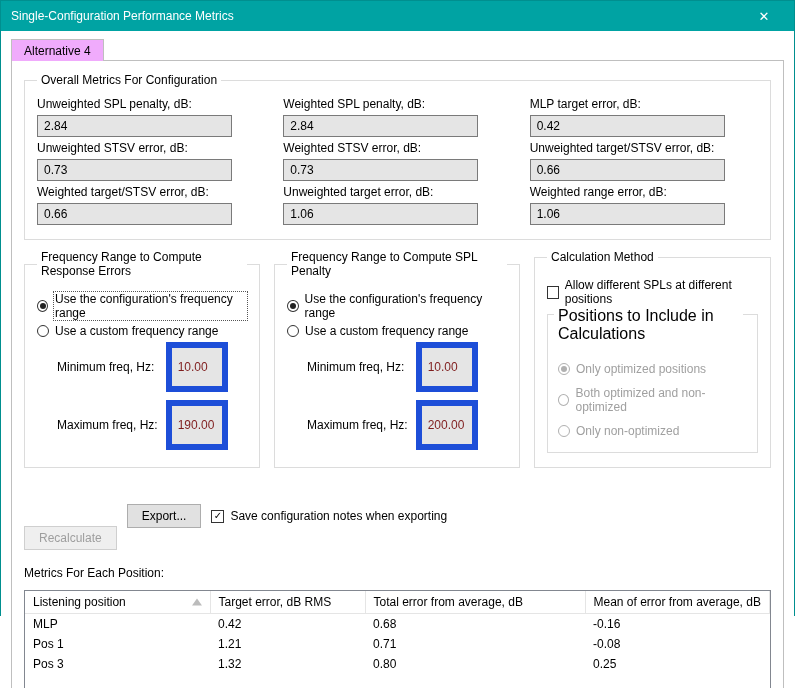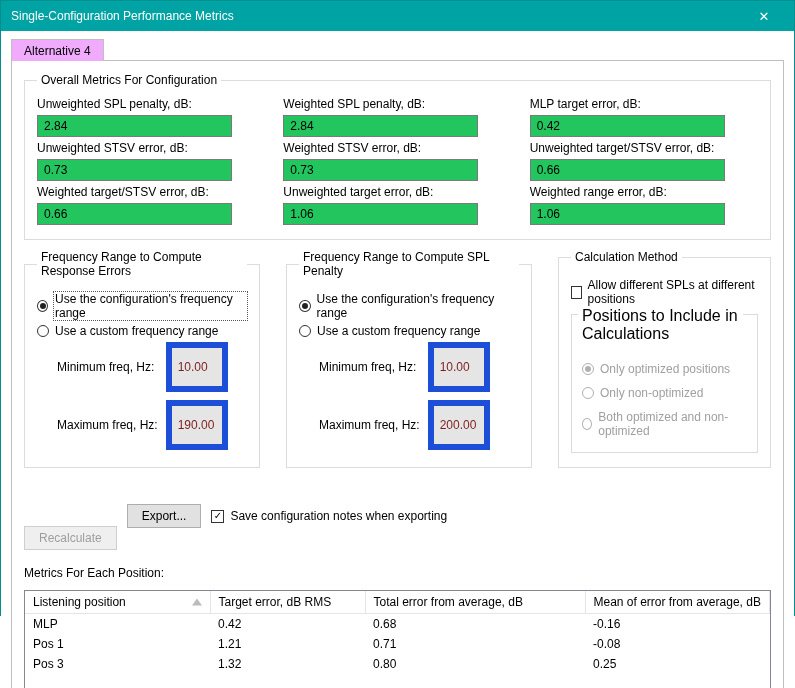--- a/index.html
+++ b/index.html
@@ -9,22 +9,22 @@
   .titlebar .title { flex:1; font-size:12px; }
   .titlebar .close { width:40px; height:30px; display:flex; align-items:center; justify-content:center; font-size:13px; cursor:default; }
   .client { flex:1; background:#fff; padding:8px 10px 10px 10px; display:flex; flex-direction:column; }
   .tabs { position:relative; height:22px; }
   .tab { position:absolute; left:0; top:0; height:22px; padding:4px 12px 0 12px; border:1px solid #bfbfbf; border-bottom:none; background:#f0abfc; border-radius:0; font-size:12px; z-index:2; }
   .tabpage { border:1px solid #bfbfbf; margin-top:-1px; padding:12px 12px 10px 12px; flex:1; display:flex; flex-direction:column; gap:10px; background:#fff; }
   fieldset { border:1px solid #dcdcdc; border-radius:0; padding:10px 12px 14px 12px; margin:0; }
   legend { padding:0 4px; font-size:12px; color:#000; }
   .metrics-grid { display:grid; grid-template-columns: 1fr 1fr 1fr; column-gap:18px; row-gap:4px; }
   .metric-label { font-size:12px; }
-  .metric-input { width:195px; height:22px; border:1px solid #7a7a7a; padding:2px 6px; font-size:12px; margin-top:4px; background:#22c55e; }
-  .row2 { display:flex; gap:26px; }
+  .metric-input { width:195px; height:22px; border:1px solid #7a7a7a; padding:2px 6px; font-size:12px; margin-top:4px; background:#e5e5e5; }
+  .row2 { display:flex; gap:14px; }
   .freq-fs { flex:0 0 236px; }
   .calc-fs { flex:1; }
   .radio-row, .check-row { display:flex; align-items:center; gap:6px; font-size:12px; margin:4px 0; }
   .radio { width:12px; height:12px; border:1px solid #333; border-radius:50%; display:inline-flex; align-items:center; justify-content:center; background:#fff; }
   .radio.checked::after { content:""; width:6px; height:6px; border-radius:50%; background:#222; }
   .radio.disabled { border-color:#b0b0b0; }
   .radio.disabled.checked::after { background:#b0b0b0; }
   .checkbox { width:13px; height:13px; border:1px solid #333; display:inline-flex; align-items:center; justify-content:center; background:#fff; font-size:10px; line-height:1; }
   .checkbox.checked::after { content:"✓"; }
   .dotted { outline:1px dotted #555; outline-offset:0px; padding:0 1px; }
@@ -146,25 +146,25 @@
             <span>Allow different SPLs at different positions</span>
           </div>
           <div class="inner-group">
             <div class="inner-legend">Positions to Include in Calculations</div>
             <div class="radio-row disabled-text">
               <span class="radio disabled checked"></span>
               <span>Only optimized positions</span>
             </div>
             <div class="radio-row disabled-text" style="margin-top:10px">
               <span class="radio disabled"></span>
-              <span>Only non-optimized</span>
+              <span>Both optimized and non-optimized</span>
             </div>
             <div class="radio-row disabled-text" style="margin-top:10px">
               <span class="radio disabled"></span>
-              <span>Both optimized and non-optimized</span>
+              <span>Only non-optimized</span>
             </div>
           </div>
         </fieldset>
       </div>
 
       <div class="actions-row">
         <button class="btn disabled">Recalculate</button>
         <button class="btn">Export...</button>
         <div class="check-row">
           <span class="checkbox checked"></span>

